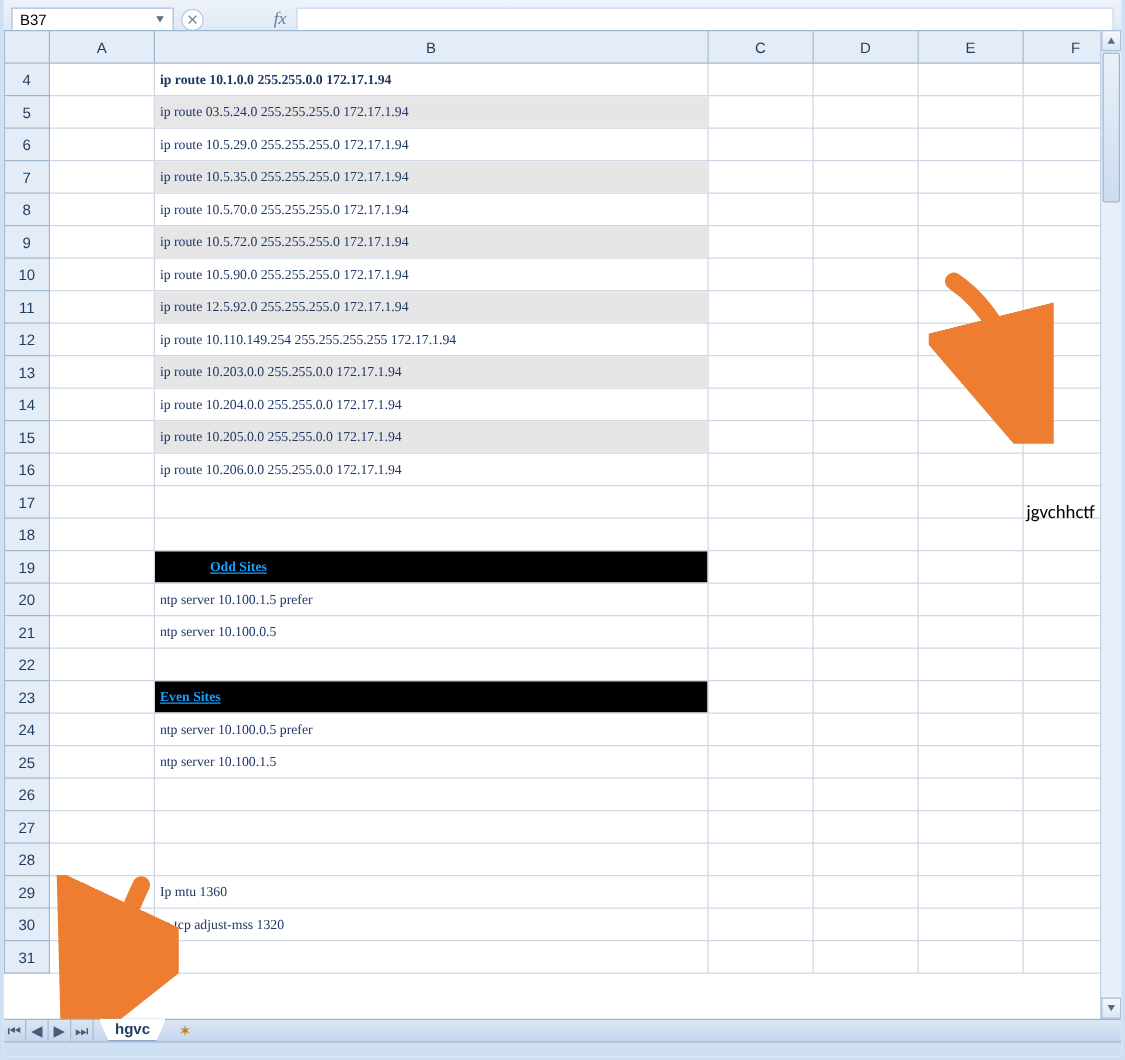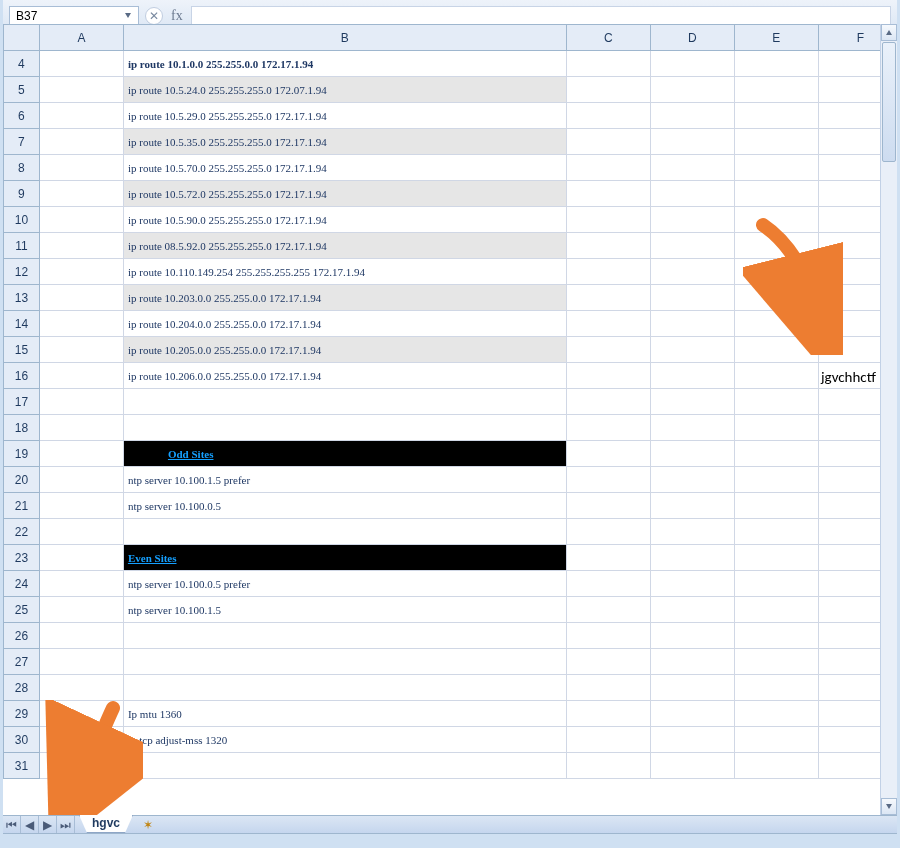--- a/index.html
+++ b/index.html
@@ -63,23 +63,25 @@
   }
   .fx-btn {
     width: 18px; height: 18px;
     border-radius: 50%;
     border: 1px solid #c0cde0;
     display:flex;align-items:center;justify-content:center;
     color:#7a8aa0;
     background:#fff;
   }
   .fx-label {
+    font-style: italic;
     font-family: "Times New Roman", serif;
     color: #6c7a90;
     font-size: 14px;
+    margin-left: 48px;
   }
   .fx-input {
     flex:1;height:20px;border:1px solid #c8d4e6;background:#fff;
   }
   
   .grid-wrap {
     position: absolute;
     top: 24px; left:0; right:0; bottom: 30px;
     overflow: hidden;
     background:#fff;
@@ -136,20 +138,21 @@
   }
   .tri-down {
     width:0;height:0;border-left:4px solid transparent;border-right:4px solid transparent;border-top:6px solid #333;
   }
   .tri-down.sm { border-left-width:3px;border-right-width:3px;border-top-width:5px;border-top-color:#5a6b85;}
   .annot {
     position:absolute;
     font-family: var(--font-sans);
     font-size: 15px;
     color:#000;
+    margin-top:33px;
   }
   
   .arrow {
     position:absolute;
     pointer-events:none;
   }
   
   .tab-bar {
     position:absolute;left:0;right:0;bottom:12px;height:18px;
     background: linear-gradient(#dbe6f4, #c5d6ee);
@@ -246,21 +249,21 @@
           </td>
           <td></td>
           <td></td>
           <td></td>
           <td></td>
         </tr>
         <tr>
           <th class="rowhead">5</th>
           <td></td>
           <td class="bordered shaded">
-            <div class="cell">ip route 10.5.24.0 255.255.255.0 172.07.1.94</div>
+            <div class="cell">ip route 03.5.24.0 255.255.255.0 172.17.1.94</div>
           </td>
           <td></td>
           <td></td>
           <td></td>
           <td></td>
         </tr>
         <tr>
           <th class="rowhead">6</th>
           <td></td>
           <td class="bordered">
@@ -312,21 +315,21 @@
           </td>
           <td></td>
           <td></td>
           <td></td>
           <td></td>
         </tr>
         <tr>
           <th class="rowhead">11</th>
           <td></td>
           <td class="bordered shaded">
-            <div class="cell">ip route 08.5.92.0 255.255.255.0 172.17.1.94</div>
+            <div class="cell">ip route 12.5.92.0 255.255.255.0 172.17.1.94</div>
           </td>
           <td></td>
           <td></td>
           <td></td>
           <td></td>
         </tr>
         <tr>
           <th class="rowhead">12</th>
           <td></td>
           <td class="bordered">

